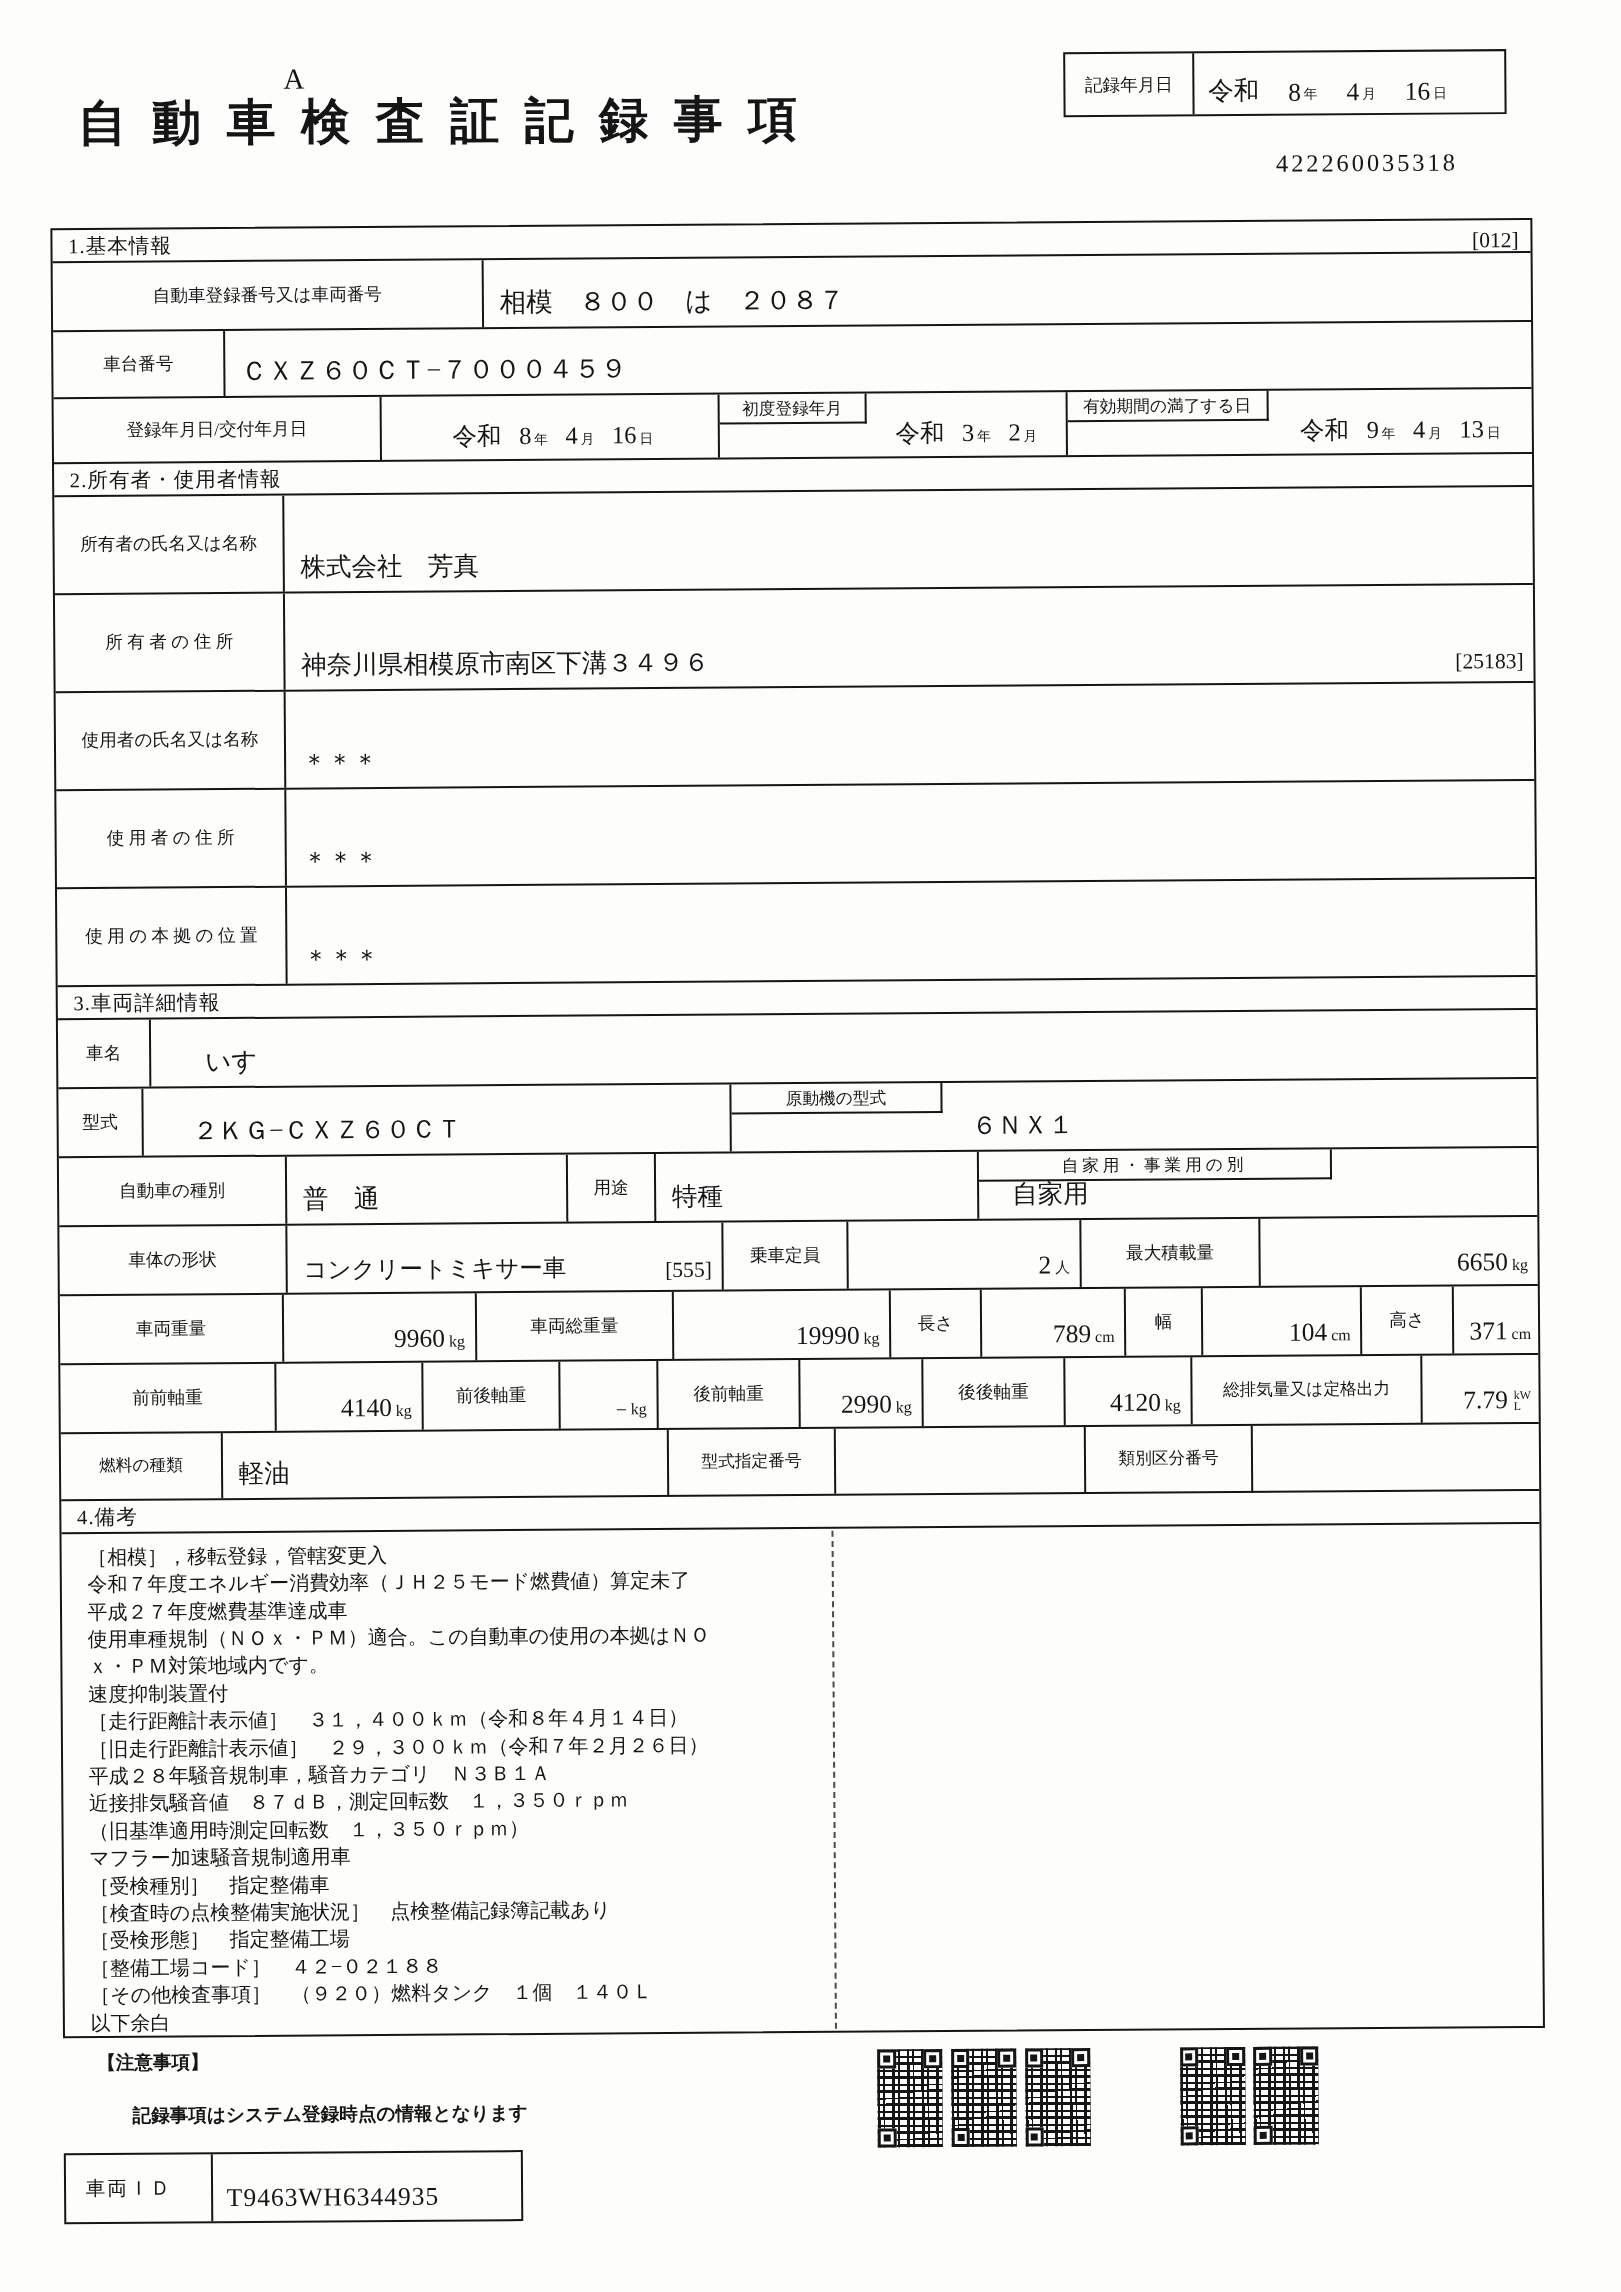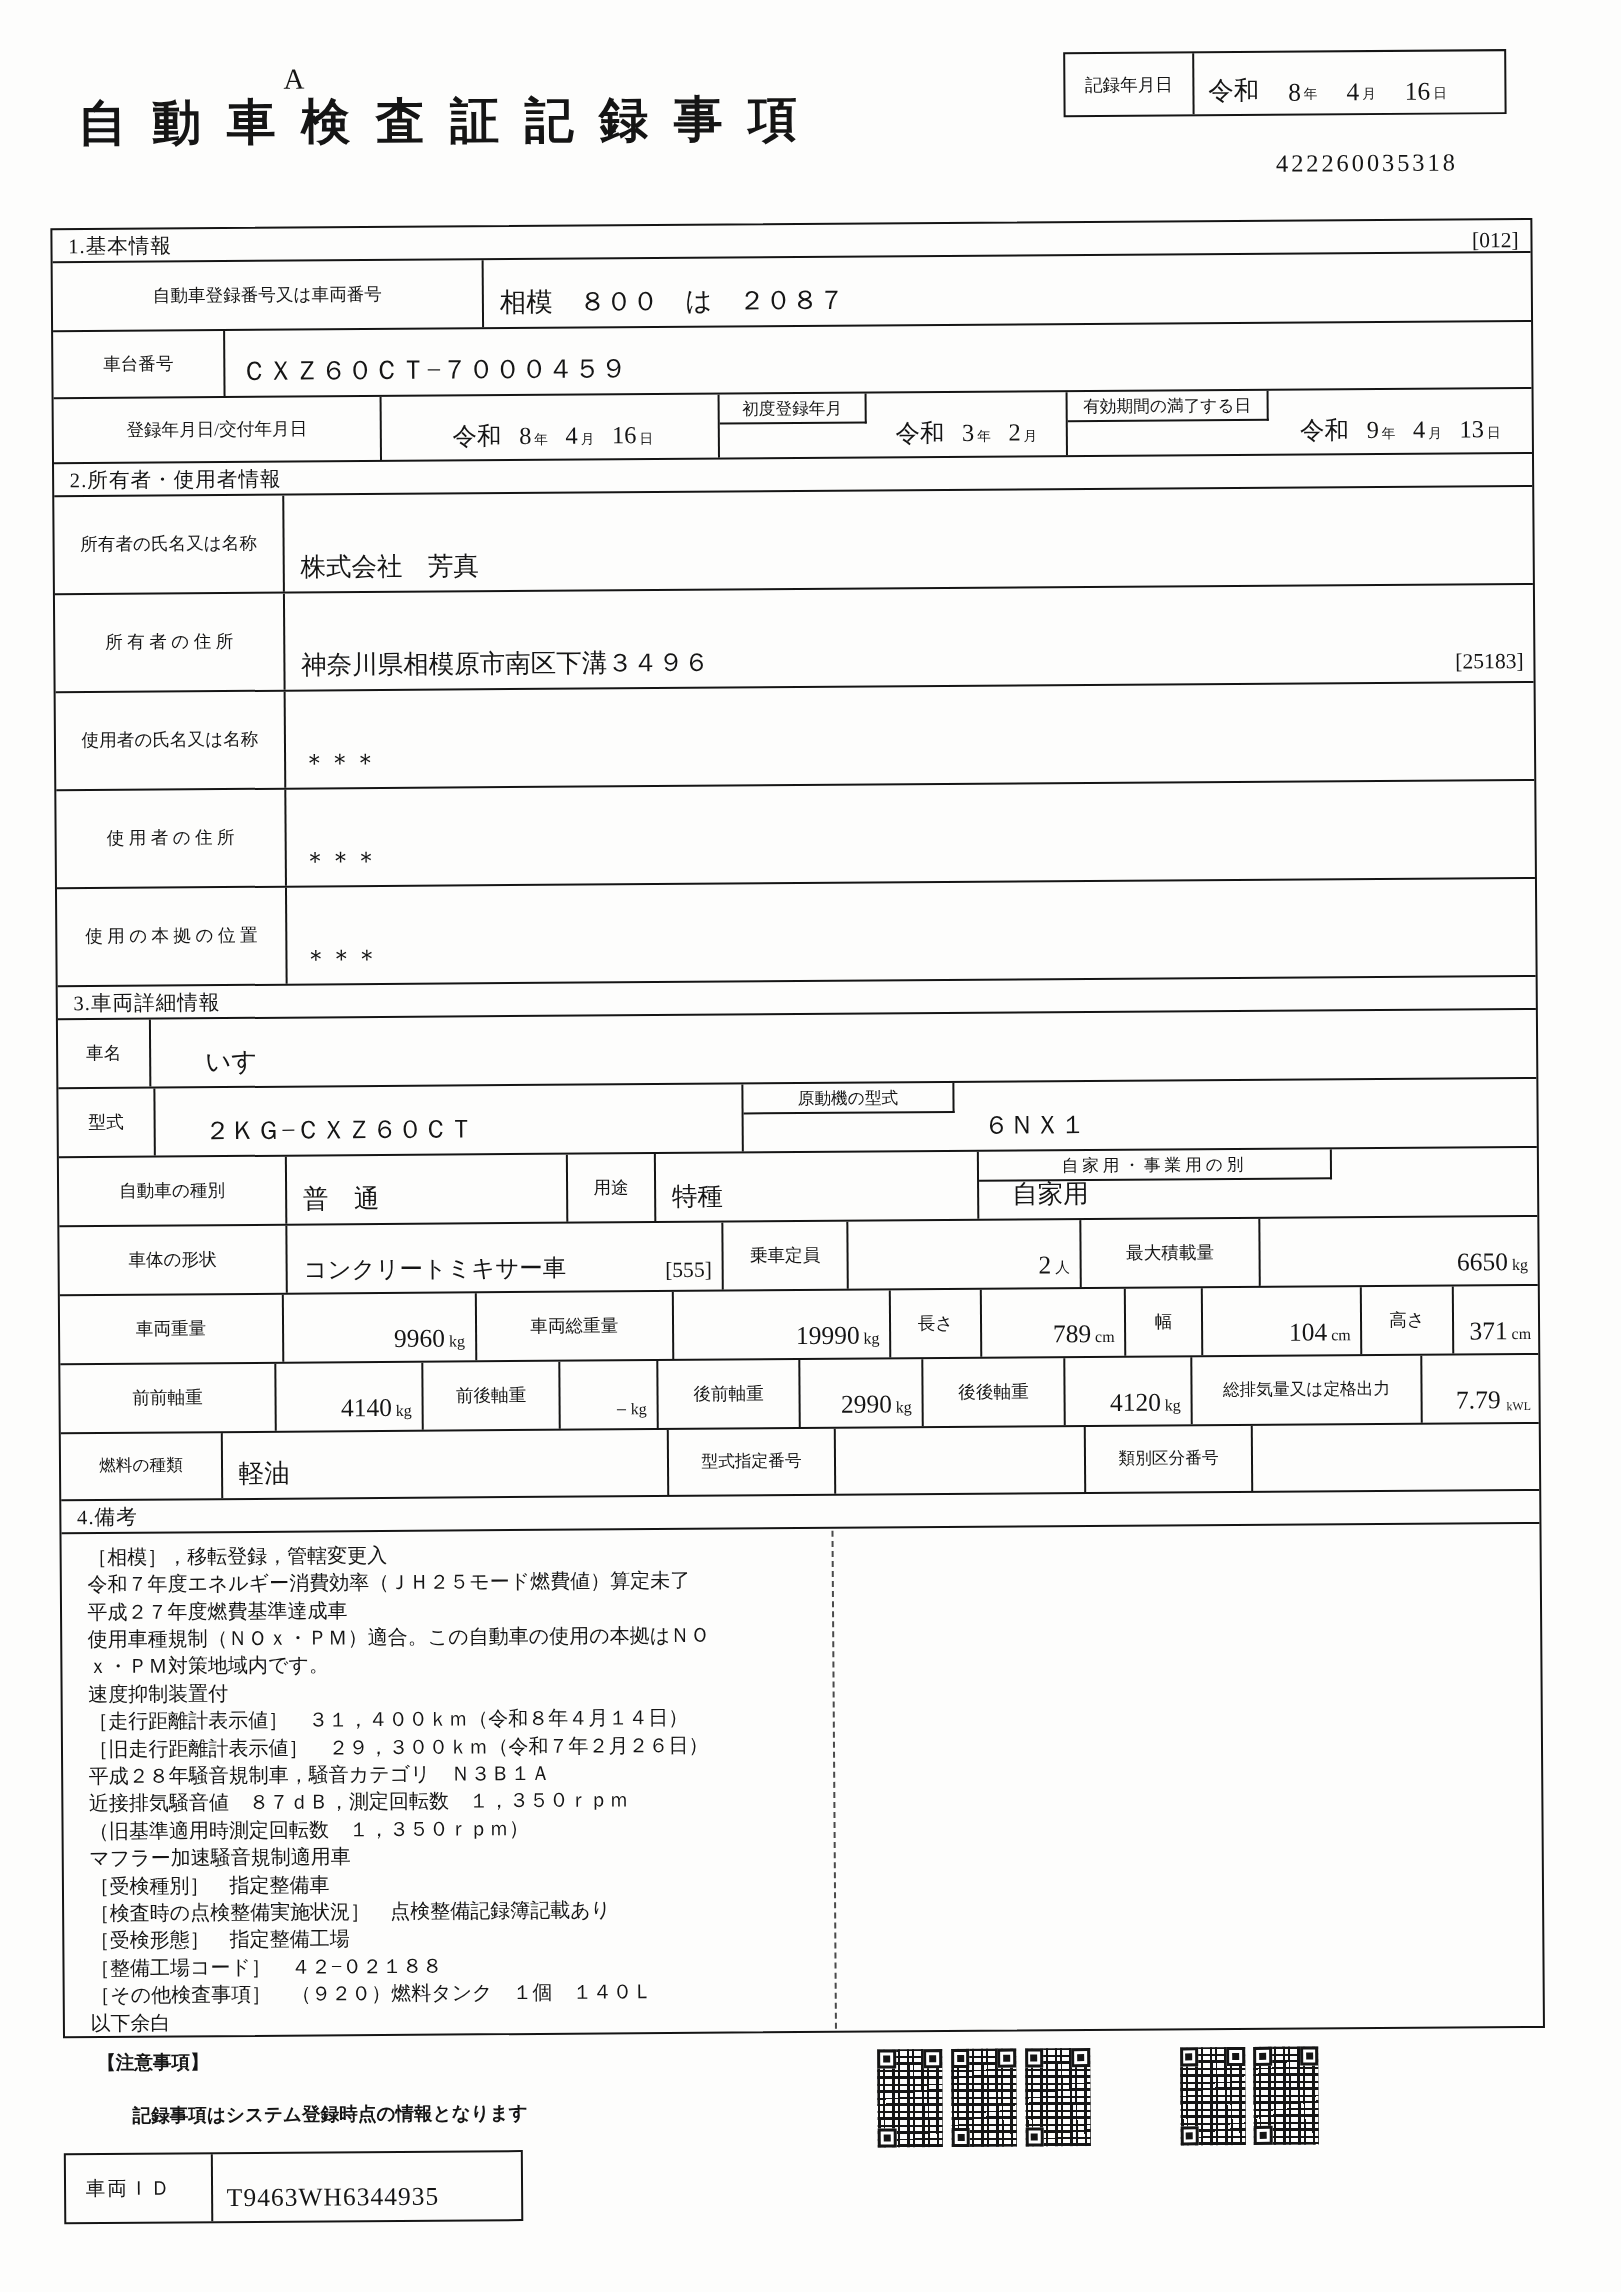--- a/index.html
+++ b/index.html
@@ -26,21 +26,21 @@
   .c { position:relative; box-sizing:border-box; }
   .grow { flex:1; }
   .br { border-right:2px solid #151515; }
   .lbl { display:flex; align-items:center; justify-content:center; text-align:center; font-size:17.6px; line-height:1.25; }
   .val { display:flex; align-items:flex-end; padding:0 9.8px 6.9px 15.7px; font-size:25.5px; white-space:nowrap; }
   .val.right { justify-content:flex-end; }
   .val.center { justify-content:center; }
   .val.split { justify-content:space-between; }
   .big { font-size:26.5px; }
   .unit { font-size:16px; margin:0 0 2.9px 3.9px; }
-  .unit-stack { display:inline-flex; font-size:11.8px; line-height:11.8px; margin:0 0 2px 5.9px; text-align:left; }
+  .unit-stack { display:inline-flex; flex-direction:column; font-size:11.8px; line-height:11.8px; margin:0 0 2px 5.9px; text-align:left; }
   .code { font-size:21.6px; }
   .code-tr { position:absolute; top:7.8px; right:11.8px; font-size:21.6px; }
 
   .dval { display:flex; align-items:baseline; white-space:nowrap; }
   .dval .era { font-size:24.5px; }
   .dval .n { font-size:24.5px; margin-left:17.6px; }
   .dval .u { font-size:13.7px; margin-left:2.9px; }
   .rd-value .era { font-size:25.5px; }
   .rd-value .n { font-size:25.5px; margin-left:29px; }
   .rd-value { display:flex; align-items:flex-end; }
@@ -179,21 +179,21 @@
 
     <div class="sec-h">3.車両詳細情報</div>
 
     <div class="row h70">
       <div class="c lbl br" style="width:93px">車名</div>
       <div class="c val grow" style="padding-left:54px">いすゞ</div>
       <span class="code-tr">[012]</span>
     </div>
 
     <div class="row h70">
-      <div class="c lbl br" style="width:97px">型式</div>
+      <div class="c lbl br" style="width:85px">型式</div>
       <div class="c val br" style="width:588px; padding-left:49px">２ＫＧ−ＣＸＺ６０ＣＴ</div>
       <div class="c fld grow">
         <div class="sub" style="width:211px">原動機の型式</div>
         <div class="fval" style="left:240px; font-size:25.5px">６ＮＸ１</div>
       </div>
     </div>
 
     <div class="row h70">
       <div class="c lbl br" style="width:228px">自動車の種別</div>
       <div class="c val br" style="width:281px">普　通</div>

